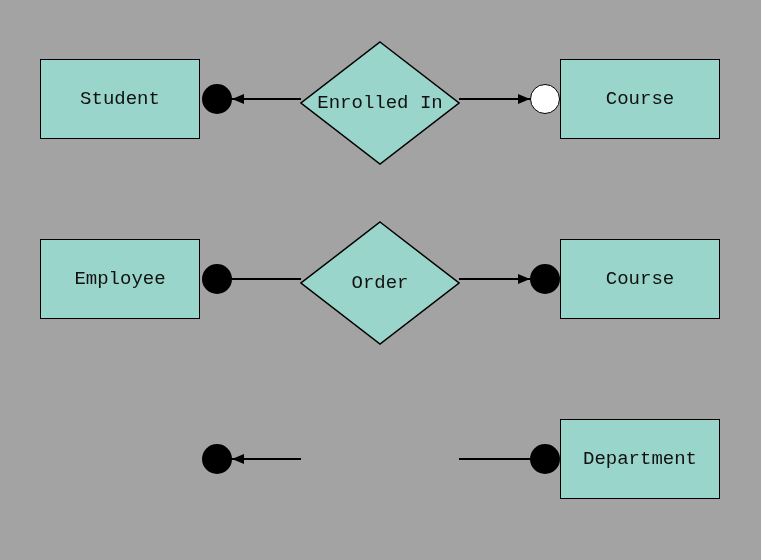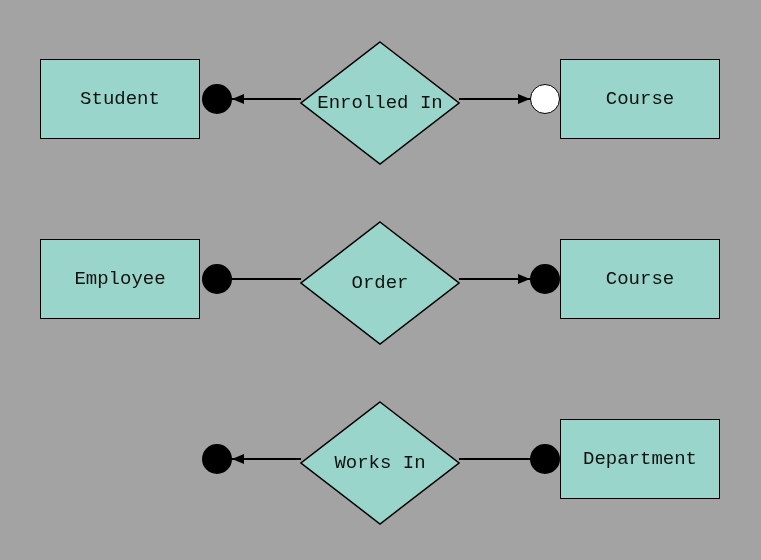--- a/index.html
+++ b/index.html
@@ -81,26 +81,20 @@
     <div class="dot rgt"></div>
     <div class="entity right">
       <span>Course</span>
     </div>
   </div>
 
   <div class="row row3">
     <div class="dot lft"></div>
     <div class="line lft"></div>
     <div class="arrow pt-left"></div>
-    <div class="diamond-wrap">
-      <svg width="160" height="124" viewBox="0 0 160 124">
-        <polygon points="80,1 159,62 80,123 1,62" fill="#99d5ca" stroke="#000000" stroke-width="1.5"></polygon>
-      </svg>
-      <div class="diamond-label">Works In</div>
-    </div>
     <div class="line rgt"></div>
     <div class="dot rgt"></div>
     <div class="entity right">
       <span>Department</span>
     </div>
   </div>
 
 </div>
 
 </body></html>

